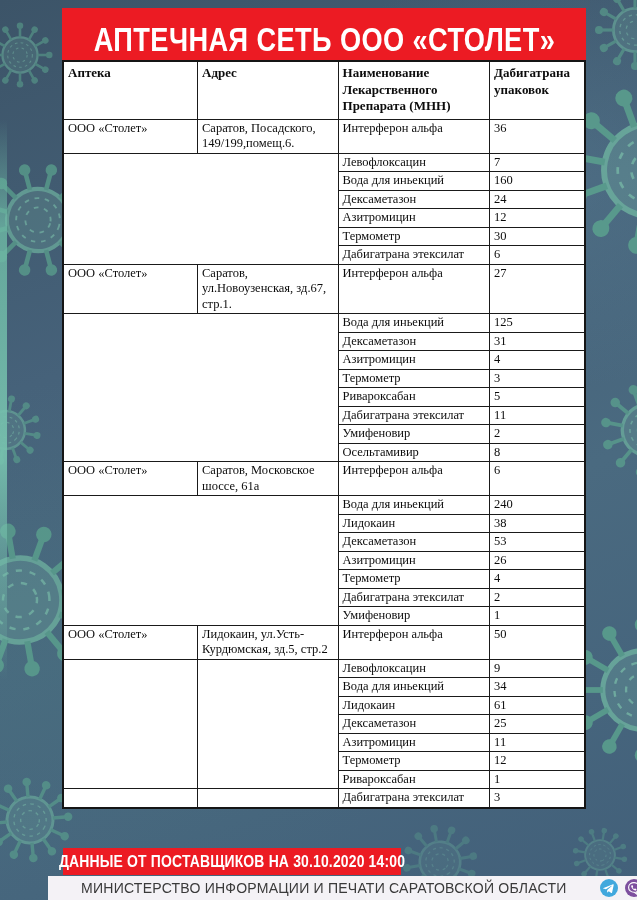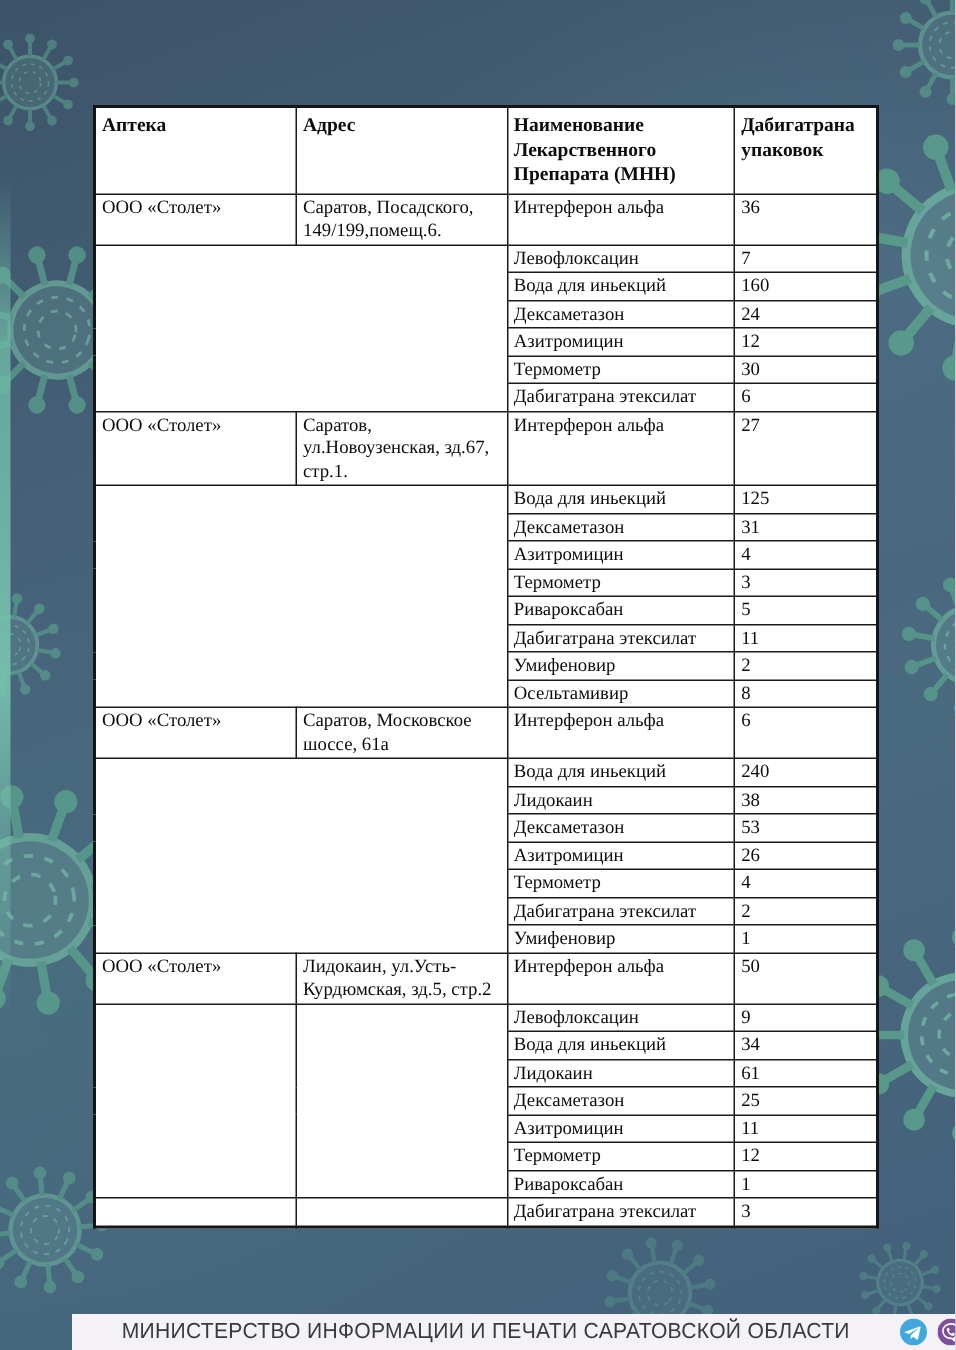--- a/index.html
+++ b/index.html
@@ -22,21 +22,21 @@
 
   .title-banner{
     position:absolute;left:62px;top:8px;width:524px;height:62px;
     background:#EC1B23;display:flex;align-items:center;justify-content:center;
   }
   .title-banner span{
     color:#fff;font-family:"Liberation Sans",sans-serif;font-weight:bold;
     font-size:34px;white-space:nowrap;transform:scaleX(.8);letter-spacing:.5px;
   }
   table.stock{
-    position:absolute;left:62px;top:70px;width:524px;
+    position:absolute;left:62px;top:60px;width:524px;
     border-collapse:collapse;background:#fff;border:2px solid #151515;
     table-layout:fixed;
   }
   table.stock th, table.stock td{
     border:1px solid #1a1a1a;vertical-align:top;text-align:left;
     padding:1px 4px;font-size:12.5px;line-height:15.5px;color:#0c0c0c;
     overflow:hidden;
   }
   table.stock th{font-weight:bold;font-size:13px;line-height:16.5px;padding:3px 4px 4px;}
   .data-banner{
@@ -95,20 +95,23 @@
     <use href="#virus" transform="translate(30,820) scale(.85) rotate(25)" opacity=".6"></use>
     <use href="#virus" transform="translate(635,30) scale(.8)" opacity=".6"></use>
     <use href="#virus" transform="translate(650,170) scale(1.7) rotate(10)" opacity=".8"></use>
     <use href="#virus" transform="translate(648,430) scale(.95) rotate(-20)" opacity=".7"></use>
     <use href="#virus" transform="translate(642,690) scale(1.45) rotate(30)" opacity=".8"></use>
     <use href="#virus" transform="translate(440,862) scale(.75) rotate(50)" opacity=".35"></use>
     <use href="#virus" transform="translate(600,855) scale(.55) rotate(70)" opacity=".4"></use>
   </svg>
   <div class="edge-glow"></div>
 
+  <div class="title-banner">
+    <span>АПТЕЧНАЯ СЕТЬ ООО «СТОЛЕТ»</span>
+  </div>
 
   <table class="stock">
     <colgroup>
       <col style="width:134px">
         <col style="width:140px">
         <col style="width:151px">
         <col style="width:95px">
     </colgroup>
     <thead>
         <tr>
@@ -262,20 +265,23 @@
         </tr>
         <tr>
           <td></td>
           <td></td>
           <td>Дабигатрана этексилат</td>
           <td>3</td>
         </tr>
       </tbody>
   </table>
 
+  <div class="data-banner">
+    <span>ДАННЫЕ ОТ ПОСТАВЩИКОВ НА 30.10.2020 14:00</span>
+  </div>
 
   <div class="ministry-bar">
     <div class="mtext">МИНИСТЕРСТВО ИНФОРМАЦИИ И ПЕЧАТИ САРАТОВСКОЙ ОБЛАСТИ</div>
     <div class="msg-icons">
       <svg width="18" height="18" viewBox="0 0 18 18">
         <circle cx="9" cy="9" r="9" fill="#41A8DD"></circle>
         <path d="M3.6 8.9l9.4-3.6c.45-.17.85.1.7.78l-1.6 7.5c-.12.53-.44.66-.9.41l-2.45-1.8-1.18 1.14c-.13.13-.24.24-.49.24l.17-2.5 4.55-4.1c.2-.17-.04-.27-.3-.1L5.87 10.3l-2.42-.76c-.53-.17-.54-.53.15-.64z" fill="#fff"></path>
       </svg>
       <svg width="18" height="18" viewBox="0 0 18 18">
         <circle cx="9" cy="9" r="9" fill="#7D4F9E"></circle>

